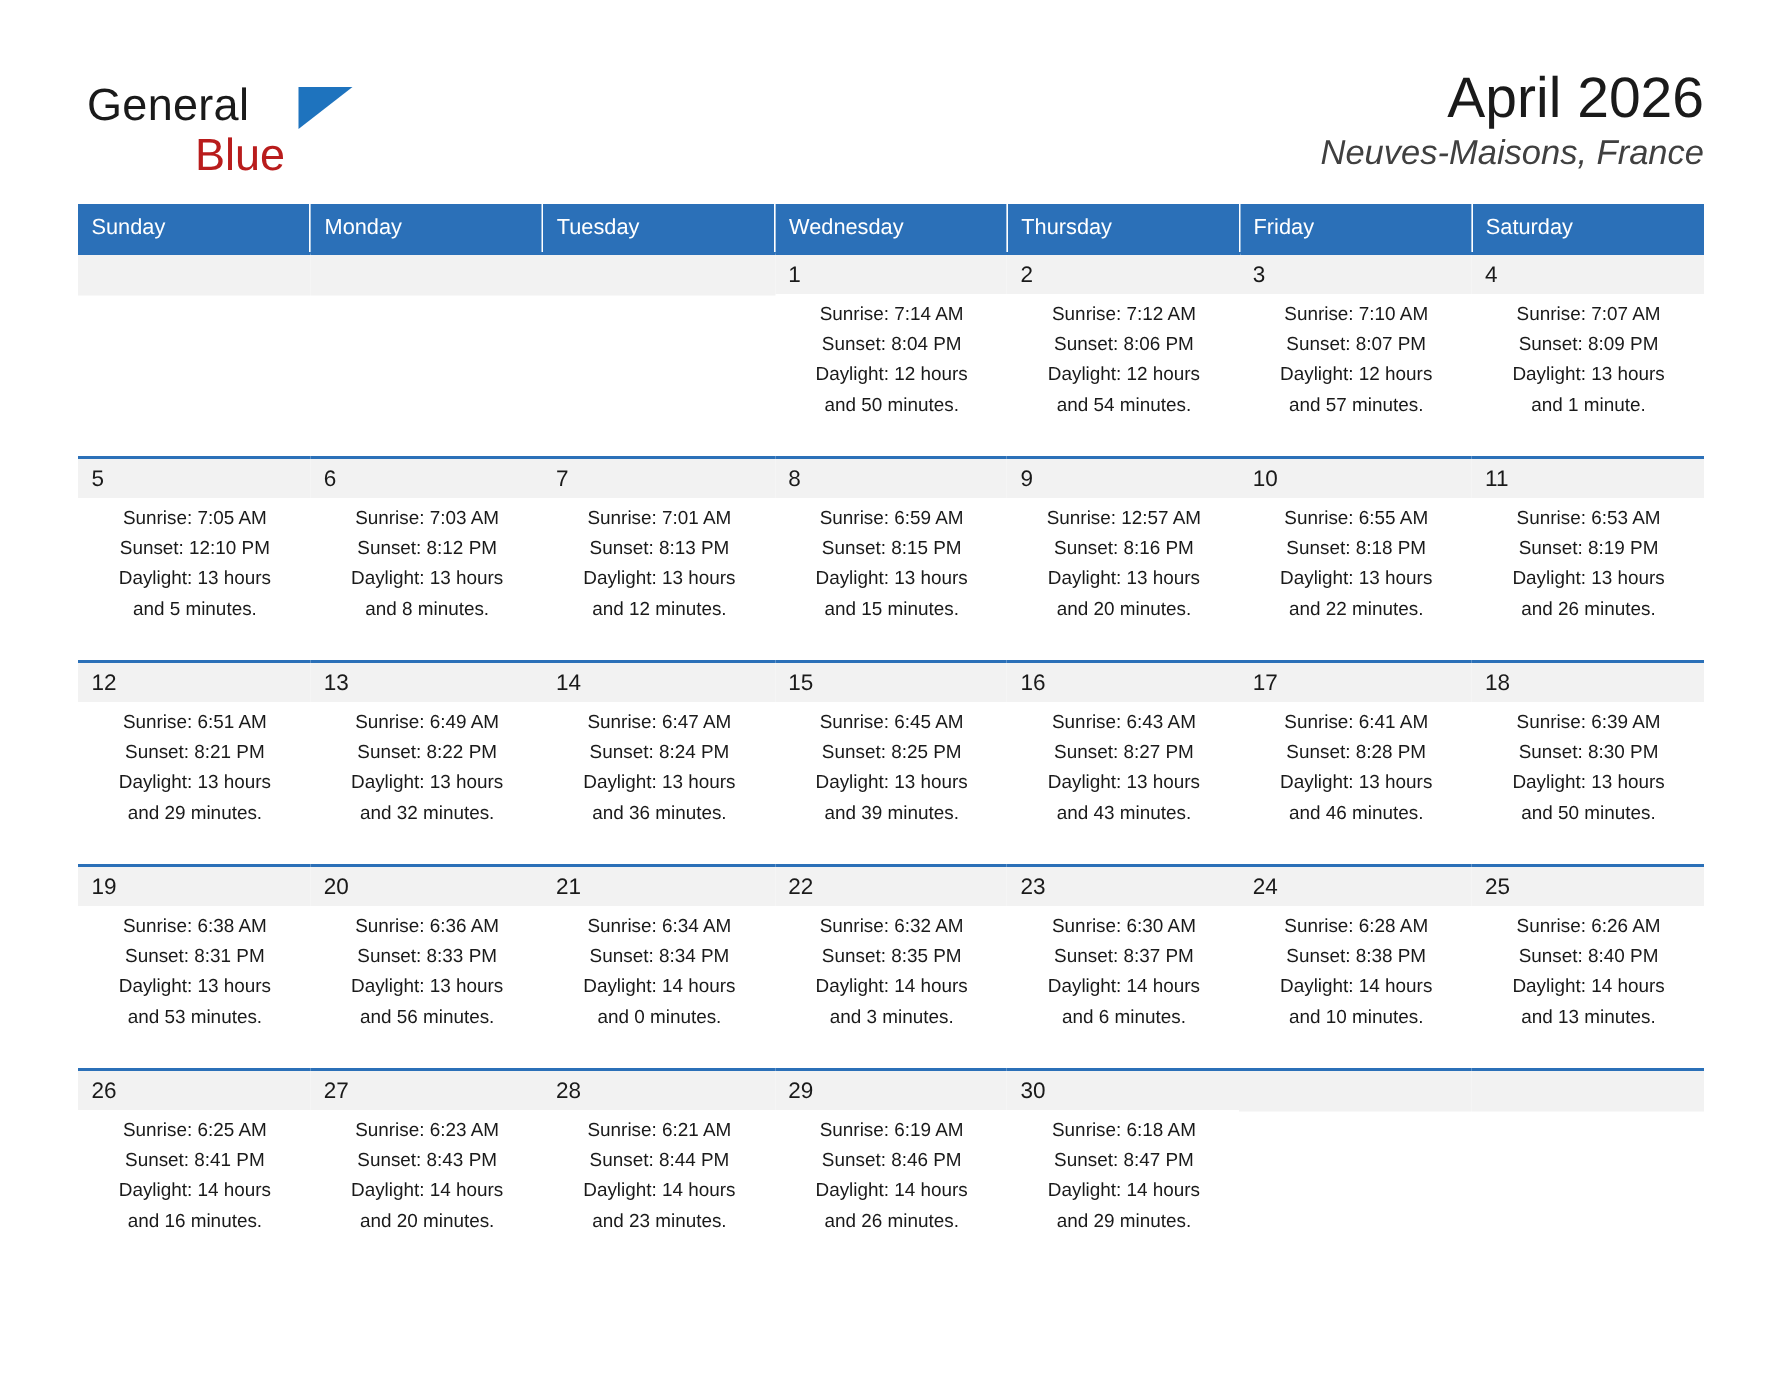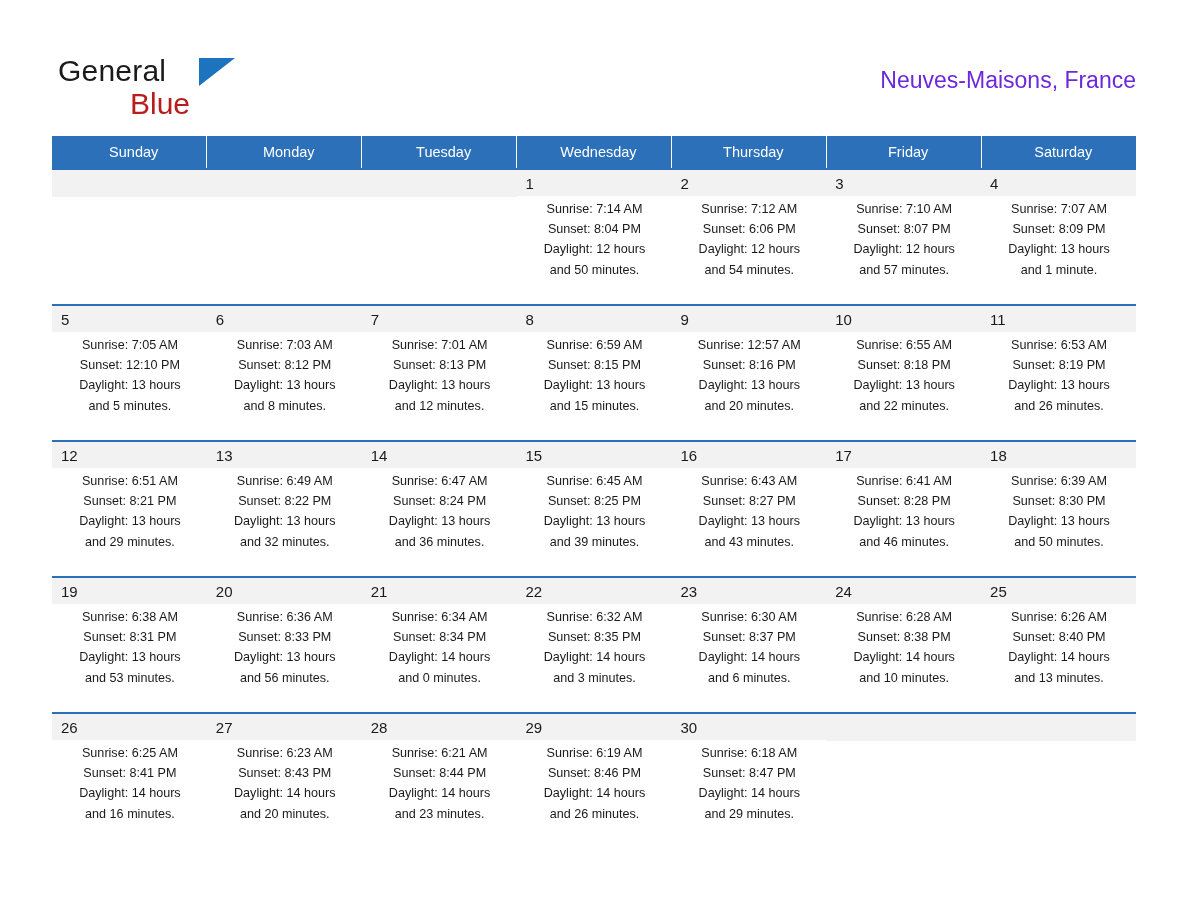--- a/index.html
+++ b/index.html
@@ -67,38 +67,39 @@
   }
   .cal-title {
     font-size: 38px;
     font-weight: normal;
     color: #1a1a1a;
     line-height: 1.1;
     margin: 0;
   }
   .cal-location {
     font-size: 23px;
-    color: #6d28d9;
-    margin-top: 22px;
+    color: #404040;
+    margin-top: 1px;
     line-height: 1.1;
+    font-style: italic;
   }
 
   
   .calendar {
     margin-top: 22px;
     width: 1084px;
     border-collapse: collapse;
     table-layout: fixed;
   }
   .calendar th {
     background: #2b70b8;
     color: #ffffff;
     font-size: 14.5px;
     font-weight: normal;
-    text-align: center;
+    text-align: left;
     padding: 8px 0 8px 9px;
     border-right: 1px solid #ffffff;
     height: 15px;
   }
   .calendar th:last-child { border-right: none; }
 
   .calendar td {
     vertical-align: top;
     border-top: 2px solid #2b70b8;
     padding: 0;
@@ -133,20 +134,21 @@
 
 <div class="page">
 
   <div class="header">
     <div class="brand">
       <span class="brand-general">General</span>
       <span class="brand-triangle"></span>
       <span class="brand-blue">Blue</span>
     </div>
     <div class="title-block">
+      <h1 class="cal-title">April 2026</h1>
       <div class="cal-location">Neuves-Maisons, France</div>
     </div>
   </div>
 
   <table class="calendar">
     <thead>
       <tr>
         <th>Sunday</th>
         <th>Monday</th>
         <th>Tuesday</th>
@@ -182,21 +184,21 @@
                 <div>Daylight: 12 hours</div>
                 <div>and 50 minutes.</div>
               </div>
             </div>
           </td>
           <td>
             <div class="cell-inner">
               <div class="daynum daynum-band">2</div>
               <div class="details">
                 <div>Sunrise: 7:12 AM</div>
-                <div>Sunset: 6:06 PM</div>
+                <div>Sunset: 8:06 PM</div>
                 <div>Daylight: 12 hours</div>
                 <div>and 54 minutes.</div>
               </div>
             </div>
           </td>
           <td>
             <div class="cell-inner">
               <div class="daynum daynum-band">3</div>
               <div class="details">
                 <div>Sunrise: 7:10 AM</div>

